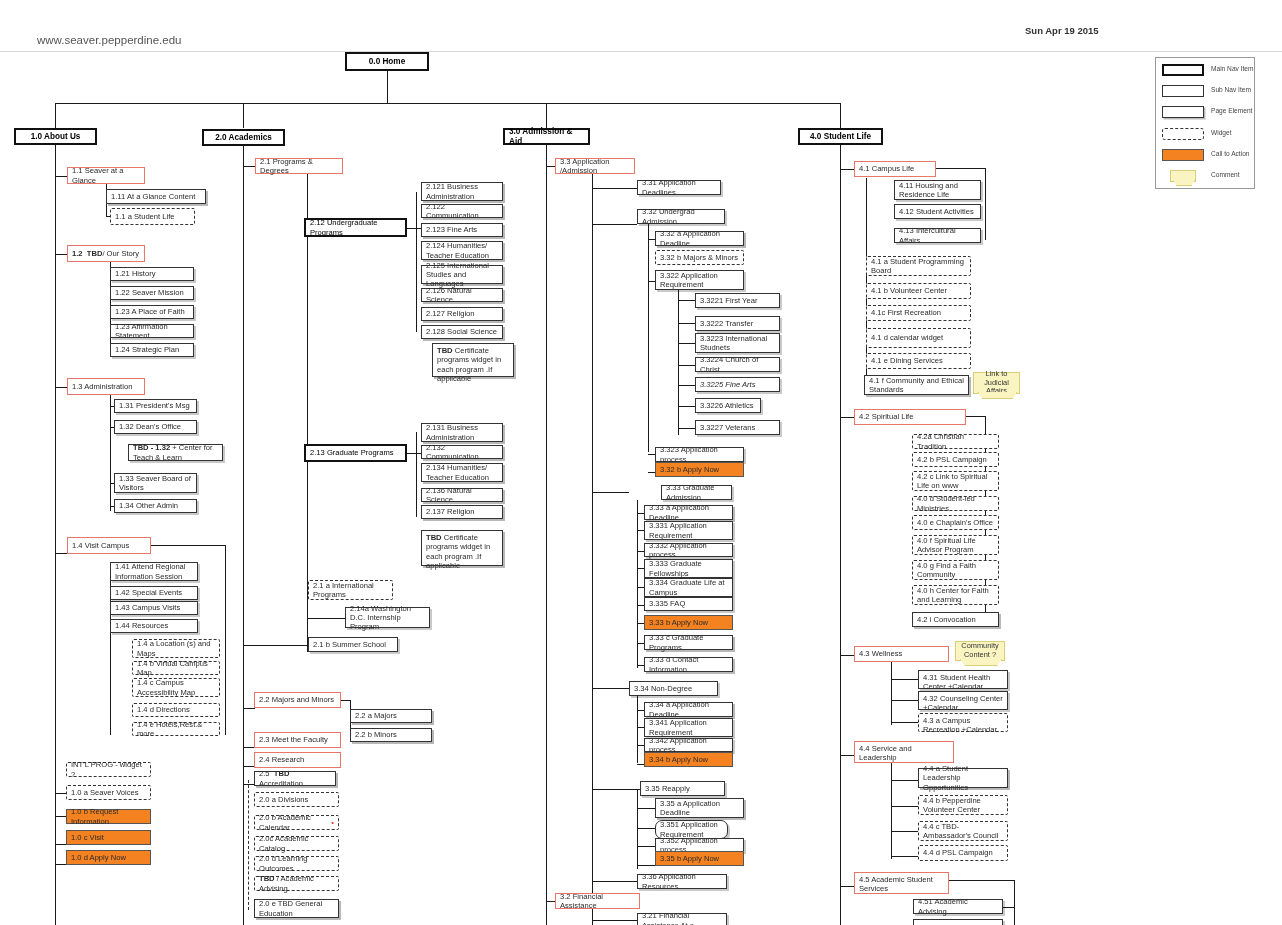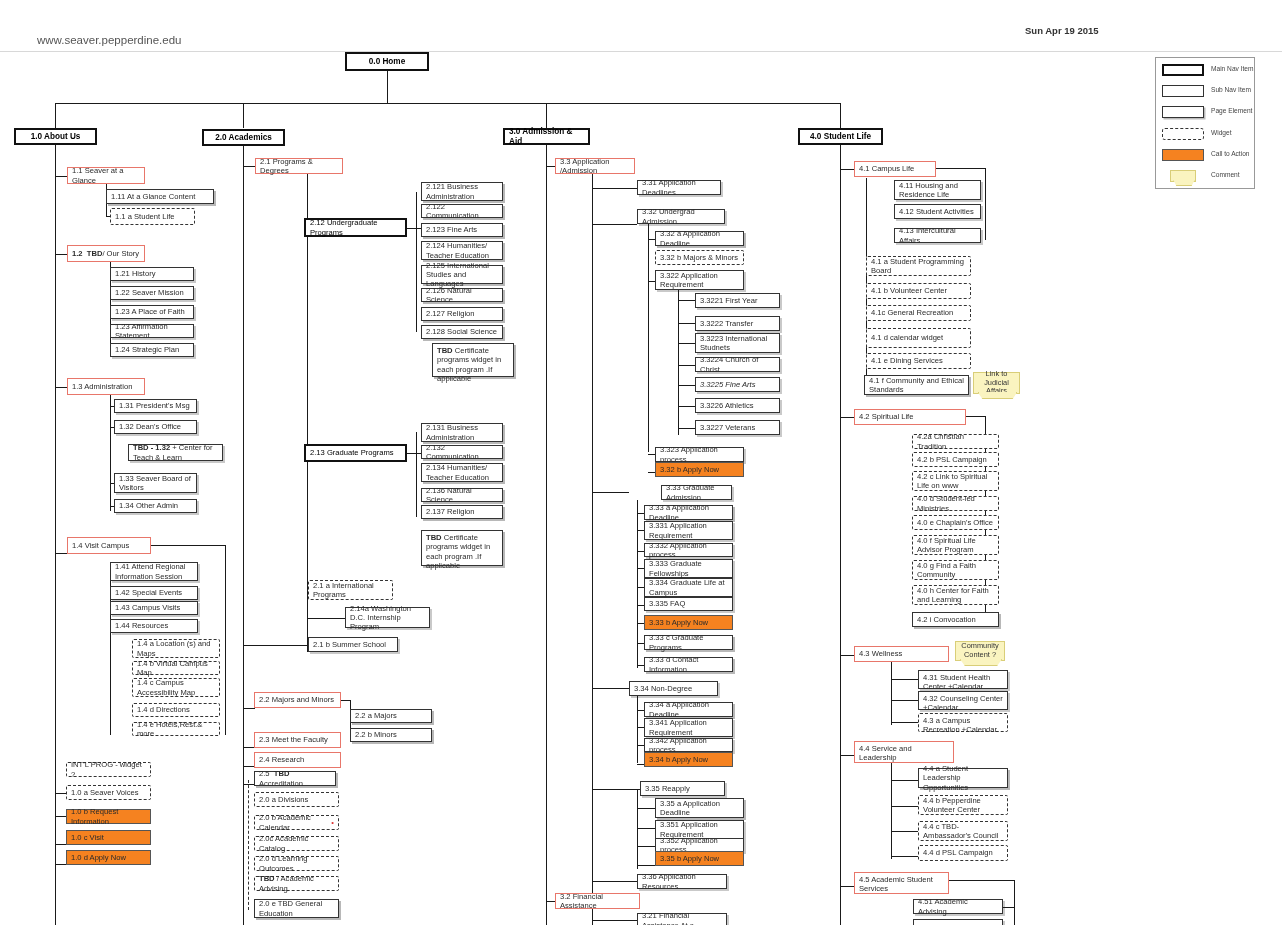--- a/index.html
+++ b/index.html
@@ -104,21 +104,21 @@
   <div class="ln lnv" style="left:243px;top:103px;height:25px;"></div>
   <div class="ln lnv" style="left:546px;top:103px;height:25px;"></div>
   <div class="ln lnv" style="left:840px;top:103px;height:25px;"></div>
 
   <div class="node n-main" style="left:14px;top:128px;width:83px;height:17px;">1.0 About Us</div>
   <div class="ln lnv" style="left:55px;top:145px;height:780px;"></div>
 
   <div class="ln lnh" style="left:55px;top:176px;width:12px;"></div>
   <div class="node n-red" style="left:67px;top:167px;width:78px;height:17px;">1.1 Seaver at a Glance</div>
   <div class="ln lnv" style="left:106px;top:184px;height:32px;"></div>
-  <div class="node n-page" style="left:106px;top:189px;width:108px;height:15px;">1.11 At a Glance Content</div>
+  <div class="node n-page" style="left:106px;top:189px;width:100px;height:15px;">1.11 At a Glance Content</div>
   <div class="ln lnh" style="left:106px;top:216px;width:8px;"></div>
   <div class="node n-widget" style="left:110px;top:208px;width:85px;height:17px;">1.1 a  Student Life</div>
 
   <div class="ln lnh" style="left:55px;top:254px;width:12px;"></div>
   <div class="node n-red" style="left:67px;top:245px;width:78px;height:17px;"><span class="b">1.2&nbsp;&nbsp;TBD</span>/ Our Story</div>
   <div class="ln lnv" style="left:110px;top:262px;height:92px;"></div>
   <div class="node n-sub sh" style="left:110px;top:267px;width:84px;height:14px;">1.21 History</div>
   <div class="ln lnh" style="left:110px;top:292px;width:4px;"></div>
   <div class="node n-sub sh" style="left:110px;top:286px;width:84px;height:14px;">1.22 Seaver Mission</div>
   <div class="node n-sub sh" style="left:110px;top:305px;width:84px;height:14px;">1.23 A Place of Faith</div>
@@ -260,21 +260,21 @@
   <div class="node n-sub sh" style="left:695px;top:293px;width:85px;height:15px;">3.3221  First Year</div>
   <div class="ln lnh" style="left:678px;top:300px;width:17px;"></div>
   <div class="node n-sub sh" style="left:695px;top:316px;width:85px;height:15px;">3.3222 Transfer</div>
   <div class="ln lnh" style="left:678px;top:323px;width:17px;"></div>
   <div class="node n-sub sh" style="left:695px;top:333px;width:85px;height:20px;">3.3223 International Studnets</div>
   <div class="ln lnh" style="left:678px;top:343px;width:17px;"></div>
   <div class="node n-sub sh" style="left:695px;top:357px;width:85px;height:15px;">3.3224 Church of Christ</div>
   <div class="ln lnh" style="left:678px;top:365px;width:17px;"></div>
   <div class="node n-sub sh" style="left:695px;top:377px;width:85px;height:15px;font-style:italic;">3.3225 Fine Arts</div>
   <div class="ln lnh" style="left:678px;top:385px;width:17px;"></div>
-  <div class="node n-sub sh" style="left:695px;top:398px;width:85px;height:15px;">3.3226 Athletics</div>
+  <div class="node n-sub sh" style="left:695px;top:398px;width:66px;height:15px;">3.3226 Athletics</div>
   <div class="ln lnh" style="left:678px;top:406px;width:17px;"></div>
   <div class="node n-sub sh" style="left:695px;top:420px;width:85px;height:15px;">3.3227  Veterans</div>
   <div class="ln lnh" style="left:678px;top:428px;width:17px;"></div>
 
   <div class="ln lnh" style="left:648px;top:454px;width:9px;"></div>
   <div class="node n-sub sh" style="left:655px;top:447px;width:89px;height:15px;">3.323 Application process</div>
   <div class="ln lnh" style="left:648px;top:472px;width:9px;"></div>
   <div class="node n-cta" style="left:655px;top:462px;width:89px;height:15px;">3.32 b  Apply Now</div>
 
   <div class="ln lnh" style="left:592px;top:492px;width:37px;"></div>
@@ -310,21 +310,21 @@
   <div class="node n-sub sh" style="left:644px;top:738px;width:89px;height:14px;">3.342 Application process</div>
   <div class="ln lnh" style="left:637px;top:764px;width:9px;"></div>
   <div class="node n-cta" style="left:644px;top:752px;width:89px;height:15px;">3.34 b  Apply Now</div>
 
   <div class="ln lnh" style="left:592px;top:789px;width:48px;"></div>
   <div class="node n-sub sh" style="left:640px;top:781px;width:85px;height:15px;">3.35  Reapply</div>
   <div class="ln lnv" style="left:637px;top:789px;height:80px;"></div>
   <div class="ln lnh" style="left:637px;top:808px;width:20px;"></div>
   <div class="node n-page" style="left:655px;top:798px;width:89px;height:20px;">3.35  a Application Deadline</div>
   <div class="ln lnh" style="left:637px;top:828px;width:20px;"></div>
-  <div class="node n-sub sh" style="left:655px;top:820px;width:89px;height:19px;">3.351 Application Requirement</div>
+  <div class="node n-sub sh" style="left:655px;top:820px;width:73px;height:19px;border-radius:7px;">3.351 Application Requirement</div>
   <div class="ln lnh" style="left:637px;top:846px;width:20px;"></div>
   <div class="node n-sub sh" style="left:655px;top:838px;width:89px;height:14px;">3.352 Application process</div>
   <div class="ln lnh" style="left:637px;top:865px;width:20px;"></div>
   <div class="node n-cta" style="left:655px;top:851px;width:89px;height:15px;">3.35 b  Apply Now</div>
 
   <div class="ln lnh" style="left:592px;top:881px;width:45px;"></div>
   <div class="node n-sub sh" style="left:637px;top:874px;width:90px;height:15px;">3.36 Application Resources</div>
 
   <div class="ln lnh" style="left:546px;top:901px;width:10px;"></div>
   <div class="node n-red" style="left:555px;top:893px;width:85px;height:16px;">3.2 Financial Assistance</div>
@@ -338,21 +338,21 @@
   <div class="ln lnh" style="left:840px;top:169px;width:14px;"></div>
   <div class="node n-red" style="left:854px;top:161px;width:82px;height:16px;">4.1 Campus Life</div>
   <div class="ln lnh" style="left:936px;top:168px;width:50px;"></div>
   <div class="ln lnv" style="left:985px;top:168px;height:72px;"></div>
   <div class="node n-sub sh" style="left:894px;top:180px;width:87px;height:20px;">4.11 Housing and Residence Life</div>
   <div class="node n-sub sh" style="left:894px;top:204px;width:87px;height:15px;">4.12 Student Activities</div>
   <div class="node n-sub sh" style="left:894px;top:228px;width:87px;height:15px;">4.13 Intercultural Affairs</div>
   <div class="ln lnv" style="left:866px;top:178px;height:213px;"></div>
   <div class="node n-widget" style="left:866px;top:256px;width:105px;height:20px;">4.1 a Student Programming Board</div>
   <div class="node n-widget" style="left:866px;top:283px;width:105px;height:16px;">4.1 b Volunteer Center</div>
-  <div class="node n-widget" style="left:866px;top:305px;width:105px;height:16px;">4.1c  General Recreation</div>
+  <div class="node n-widget" style="left:866px;top:305px;width:105px;height:16px;">4.1c  First Recreation</div>
   <div class="node n-widget" style="left:866px;top:328px;width:105px;height:20px;">4.1 d calendar widget</div>
   <div class="node n-widget" style="left:866px;top:353px;width:105px;height:16px;">4.1 e Dining Services</div>
   <div class="node n-page" style="left:864px;top:375px;width:105px;height:20px;">4.1 f    Community and Ethical Standards</div>
   <div class="n-comment" style="left:973px;top:372px;width:47px;height:22px;">Link to Judicial Affairs</div>
 
   <div class="ln lnh" style="left:840px;top:417px;width:14px;"></div>
   <div class="node n-red" style="left:854px;top:409px;width:112px;height:16px;">4.2  Spiritual Life</div>
   <div class="ln lnh" style="left:966px;top:416px;width:20px;"></div>
   <div class="ln lnv" style="left:985px;top:416px;height:209px;"></div>
   <div class="node n-widget" style="left:912px;top:434px;width:87px;height:15px;">4.2a   Christian Tradition</div>

